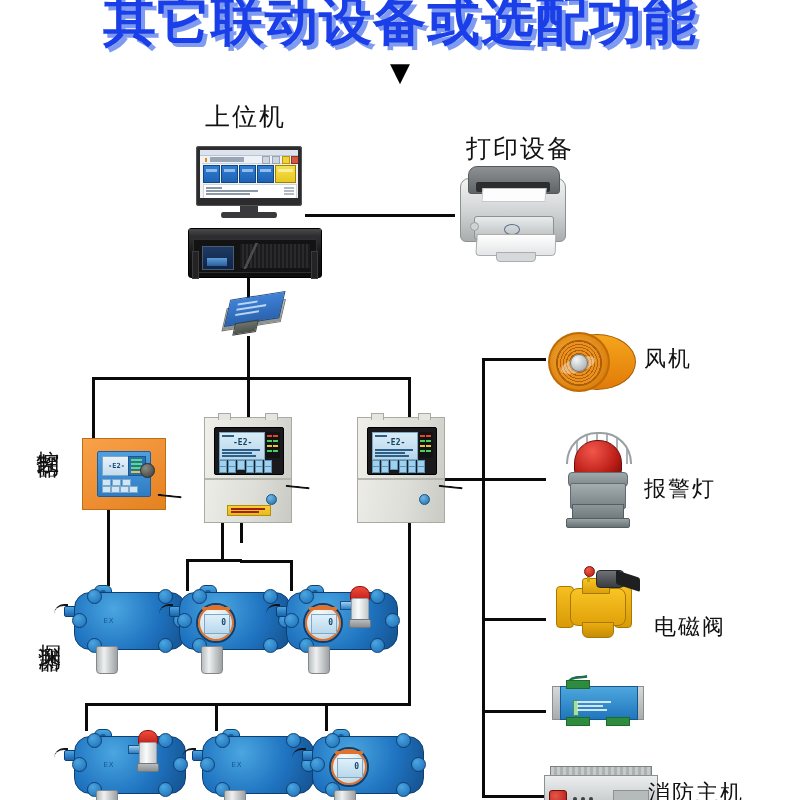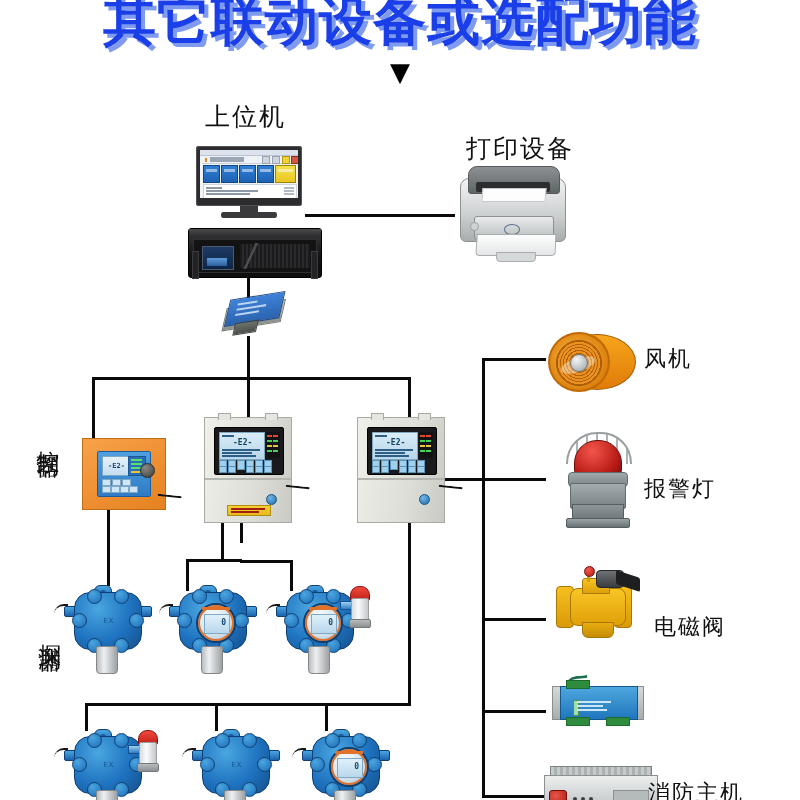--- a/index.html
+++ b/index.html
@@ -154,21 +154,21 @@
   .cg-label{position:absolute;left:22px;bottom:6px;width:42px;height:9px;
     background:linear-gradient(#f6d033,#e8b91c);border:1px solid #b08f10;}
   .cg-label i{position:absolute;left:3px;top:1.5px;width:34px;height:1.5px;background:#a3200f;display:block;}
   .cg-cord{position:absolute;right:-18px;top:68px;width:24px;height:12px;
     border-top:2px solid #111;border-right:0;border-radius:0 0 0 14px;transform:rotate(6deg);}
 
   
   .detector{width:84px;height:96px;}
   .dt-body{position:absolute;left:8px;top:12px;width:66px;height:56px;
     background:radial-gradient(circle at 35% 28%,#4aa6e0,#1f73c0 55%,#14508d);
-    border:1px solid #0e3f73;border-radius:16px;}
+    border:1px solid #0e3f73;border-radius:16px;padding-left:44px;}
   .dt-lug{position:absolute;width:13px;height:13px;border-radius:50%;
     background:radial-gradient(circle at 35% 30%,#4aa6e0,#1d6cb6);border:1px solid #0e3f73;}
   .dt-top{position:absolute;left:28px;top:5px;width:16px;height:12px;border-radius:6px 6px 0 0;
     background:linear-gradient(#4aa6e0,#1d6cb6);border:1px solid #0e3f73;}
   .dt-top::after{content:"";position:absolute;left:5px;top:4px;width:6px;height:6px;border-radius:50%;background:#1a5c9c;}
   .dt-arm{position:absolute;top:26px;width:16px;height:9px;
     background:linear-gradient(#4aa6e0,#1a62ad);border:1px solid #0e3f73;border-radius:2px;}
   .dt-cable{position:absolute;top:24px;width:14px;height:10px;
     border-top:2px solid #151515;border-radius:10px 0 0 0;}
   .dt-tube{position:absolute;left:30px;top:66px;width:20px;height:26px;

